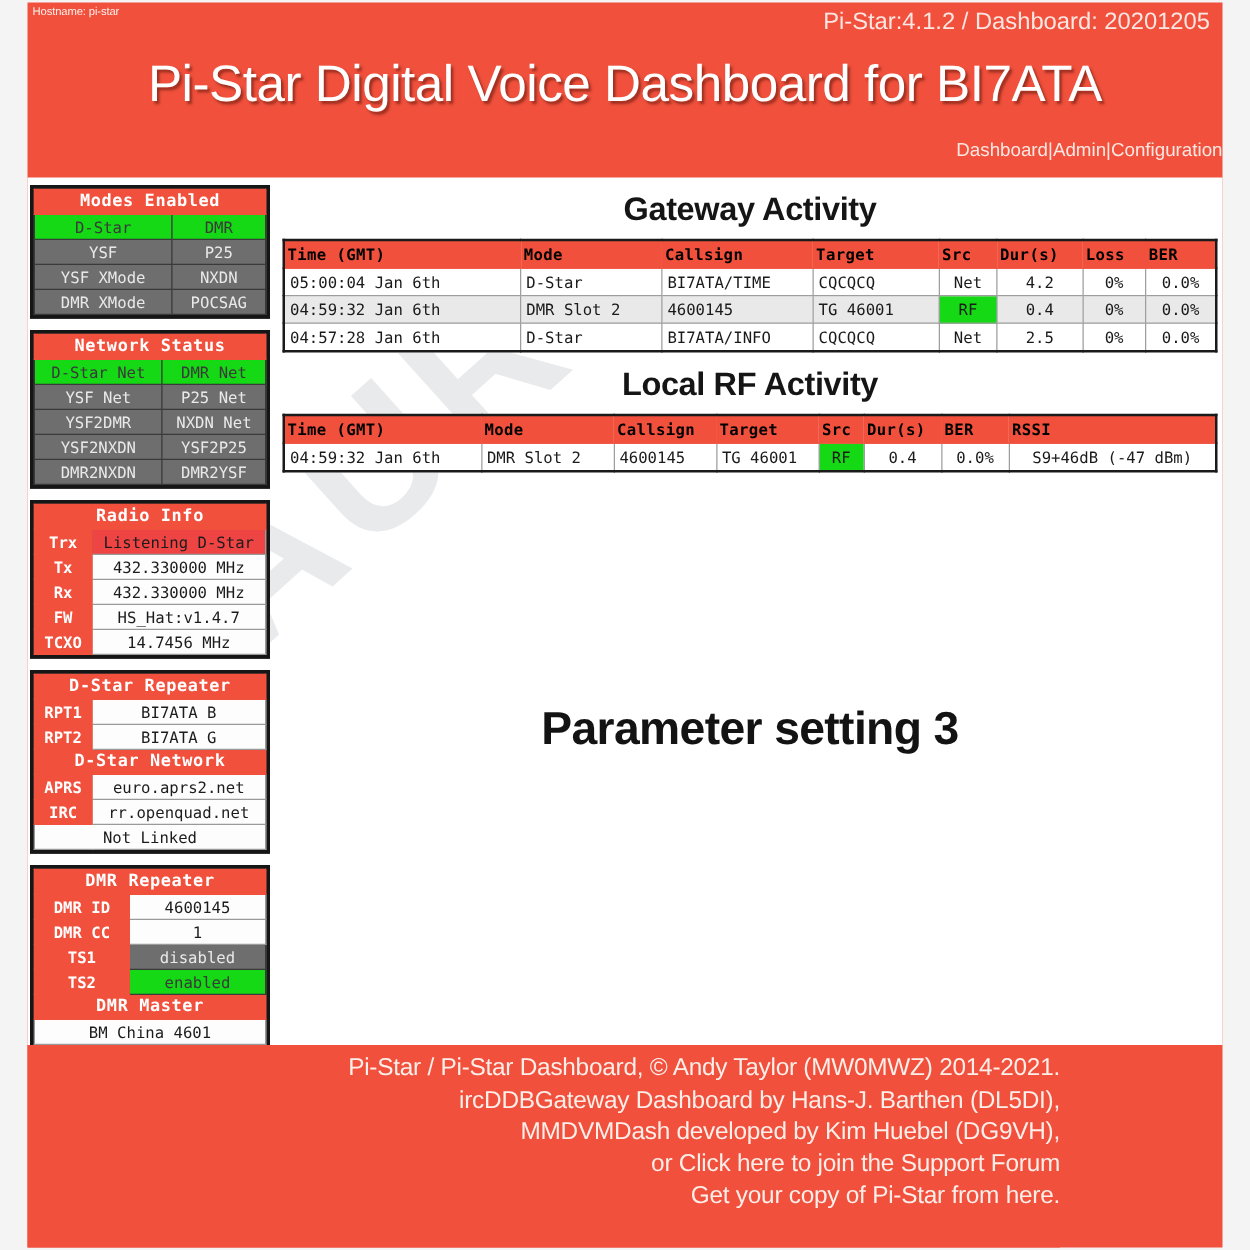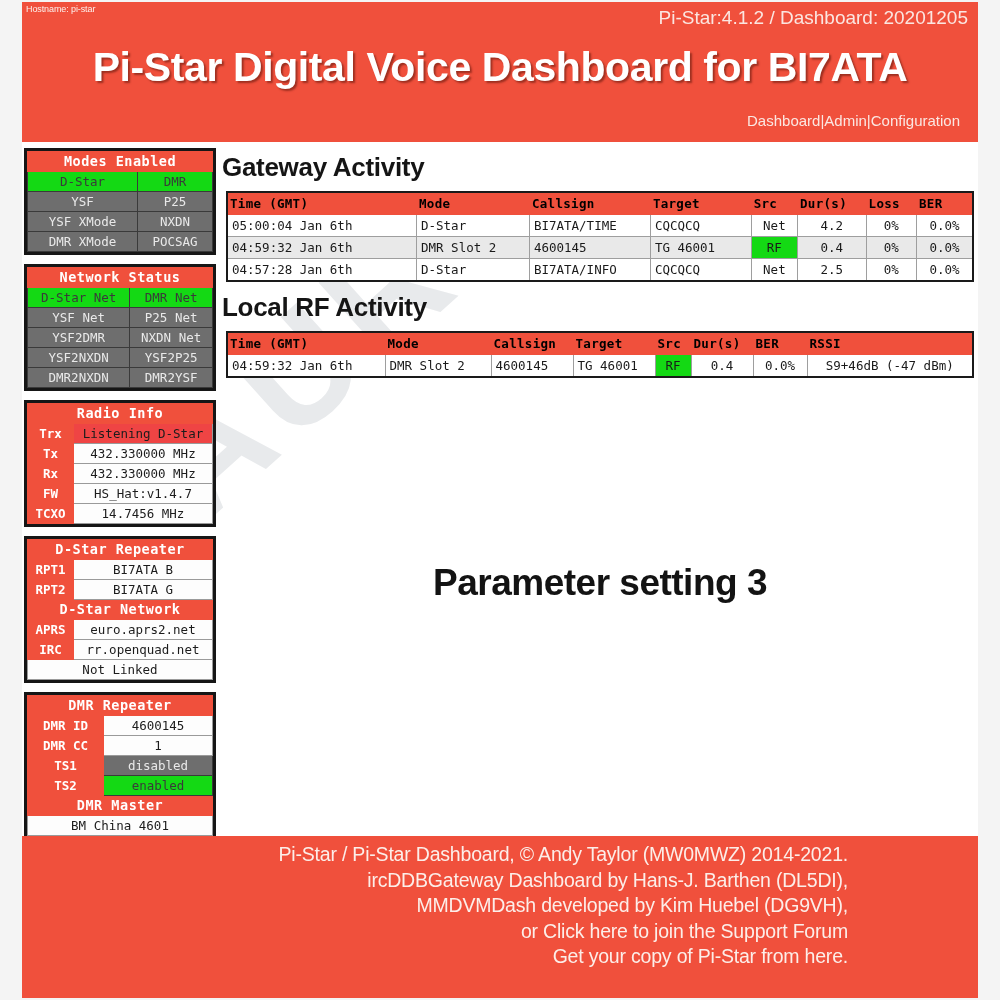--- a/index.html
+++ b/index.html
@@ -49,29 +49,29 @@
     font-family: "Liberation Sans", sans-serif;
   }
 
   #main-title {
     position: absolute;
     left: 0;
     right: 0;
     top: 42px;
     text-align: center;
     font-size: 41px;
-    font-weight: bold;
+    font-weight: normal;
     color: #ffffff;
     text-shadow: 2px 2px 2px rgba(90,20,10,0.55);
     letter-spacing: -0.4px;
   }
 
   #navlinks {
     position: absolute;
-    right: 18px;
+    right: 0;
     top: 110px;
     font-size: 15px;
     color: #fbe7e2;
   }
   #navlinks a {
     color: #fbe7e2;
     text-decoration: none;
   }
   #navlinks .sep { color: #fbe7e2; }
 
@@ -181,21 +181,21 @@
   #content {
     position: absolute;
     left: 200px;
     top: 0;
     width: 756px;
     height: 694px;
     z-index: 1;
   }
 
   .sec-title {
-    text-align: left;
+    text-align: center;
     font-size: 26px;
     font-weight: bold;
     color: #151515;
     padding-top: 10px;
     padding-bottom: 8px;
     letter-spacing: -0.3px;
   }
 
   .act-table {
     width: 748px;

